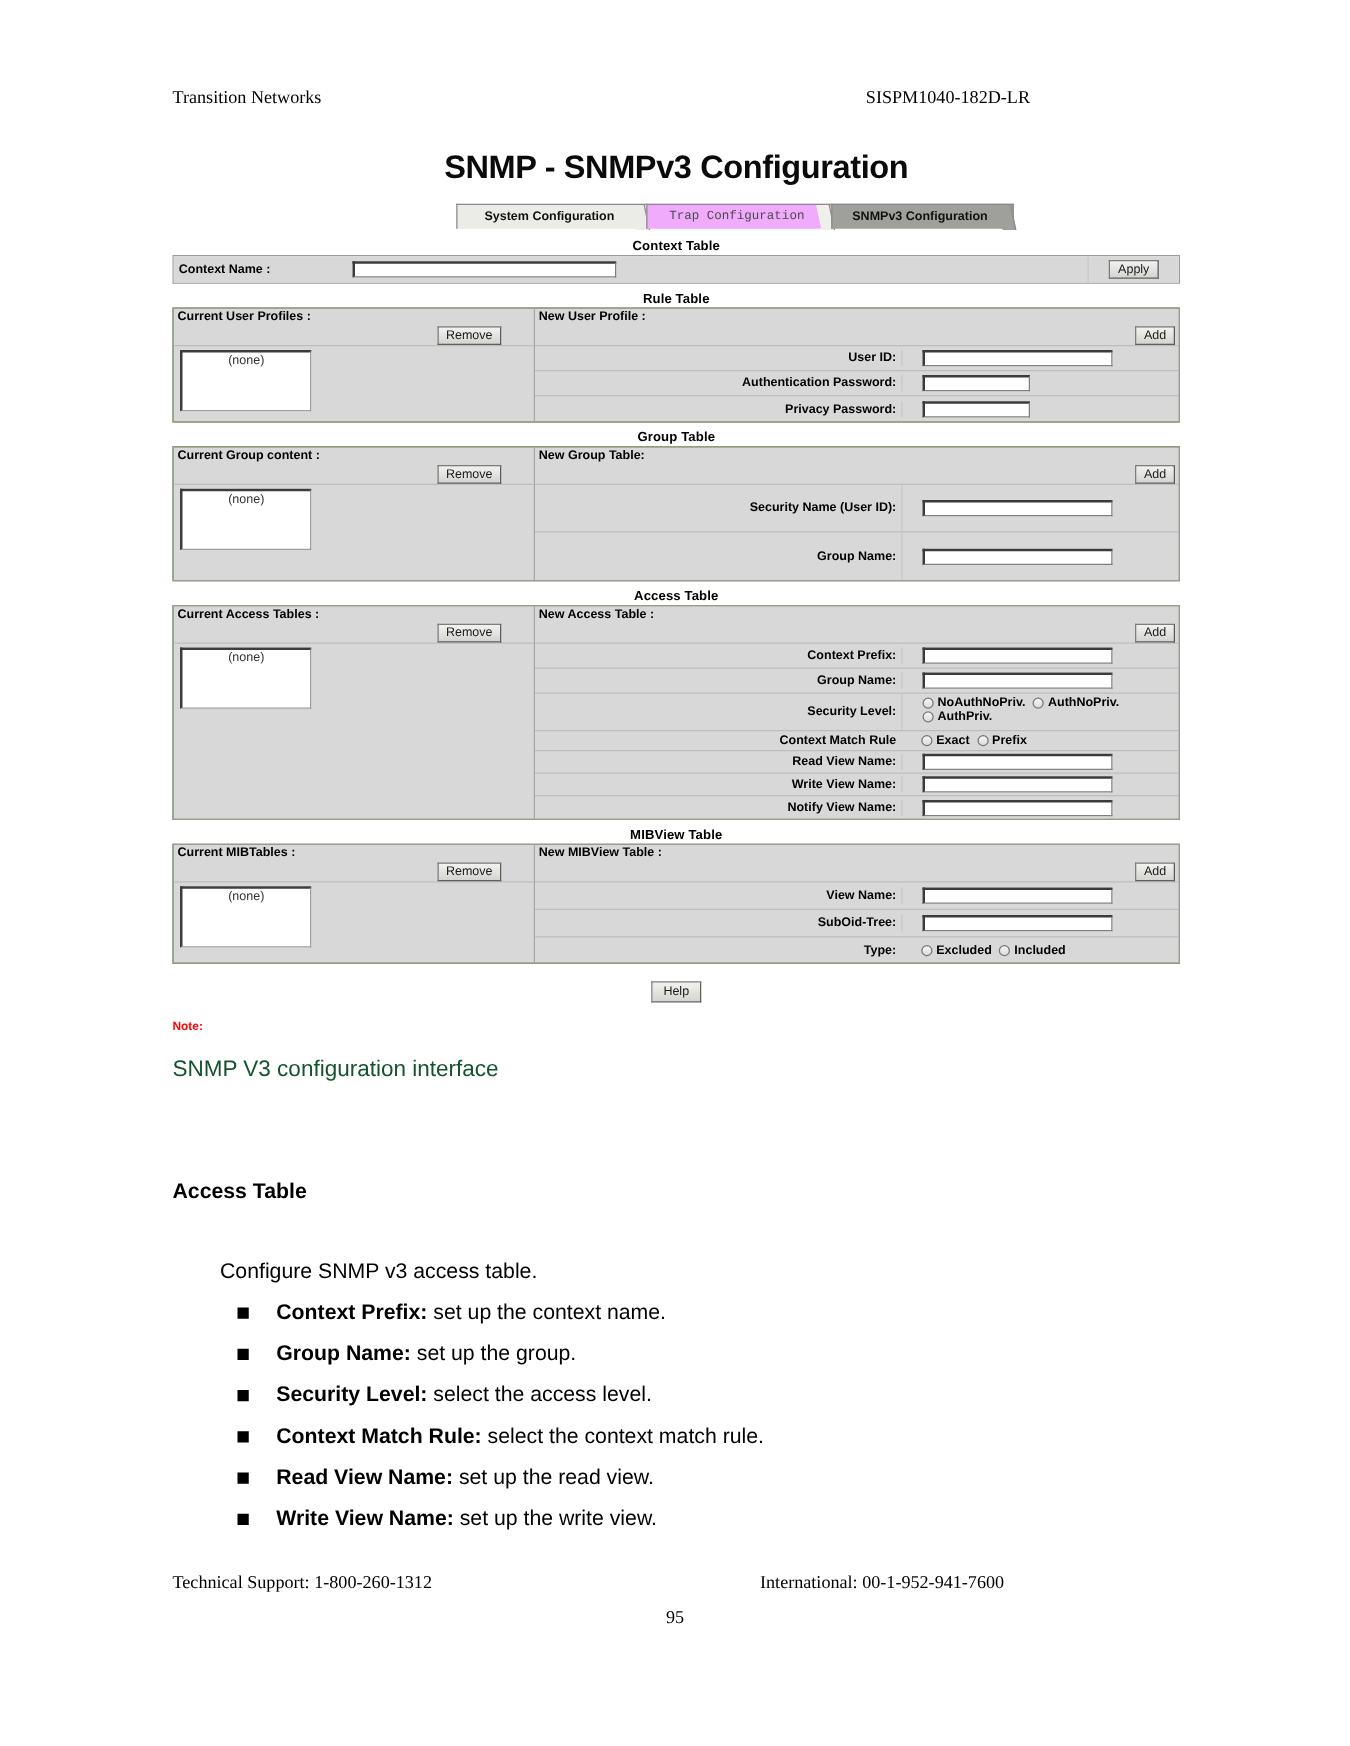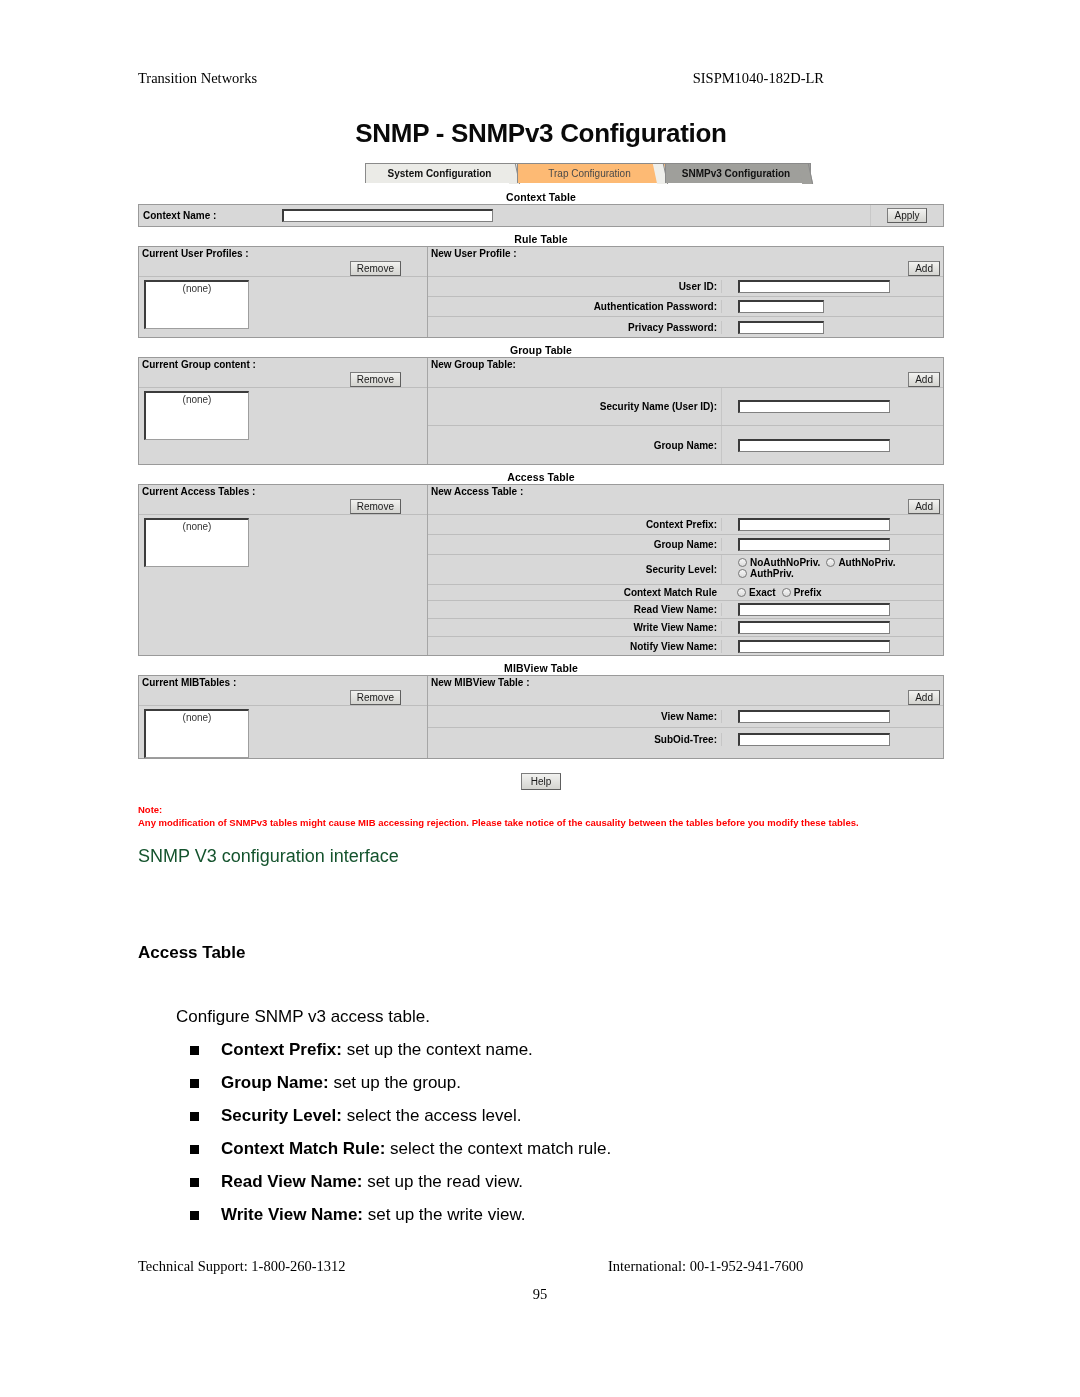--- a/index.html
+++ b/index.html
@@ -44,21 +44,21 @@
     font-size:10px;font-weight:bold;
     color:#111;
     padding:0 14px 0 10px;
     border-top:1px solid #8a8a8a;
     border-left:1px solid #8a8a8a;
     vertical-align:top;
     box-sizing:border-box;
     background:#e8e8e4;
   }
   .tab.t1{width:152px;background:#ebebe7;}
-  .tab.t2{width:148px;background:#fdba74;color:#4a4a4a;font-weight:normal;}
+  .tab.t2{width:148px;background:#f0abfc;color:#4a4a4a;font-weight:normal;font-family:Liberation Mono, monospace;}
   .tab.t3{width:146px;background:#9f9f9b;color:#111;border-right:1px solid #8a8a8a;}
   .tab .skew{
     position:absolute;right:-1px;top:0;width:10px;height:20px;
     background:transparent;
     border-right:1px solid #8a8a8a;
     transform:skewX(12deg);
   }
   .tab.t1 .skew{background:#ebebe7;}
   .tab.t2 .skew{background:#efefeb;}
   .tab.t3 .skew{background:#9f9f9b;}
@@ -425,31 +425,43 @@
             <div class="fval">
                 <input class="t" style="width: 152px;" value="">
               </div>
           </div>
           <div class="frow" style="min-height:22px;">
             <div class="flab">SubOid-Tree:</div>
             <div class="fval">
                 <input class="t" style="width: 152px;" value="">
               </div>
           </div>
+          <div class="frow" style="min-height:20px;">
+            <div class="flab">Type:</div>
+            <div class="fval noline">
+              <span class="ritem">
+                <span class="radio"></span>
+                <span class="rlab" style="margin-right:0">Excluded</span>
+              </span>
+              <span class="ritem">
+                <span class="radio"></span>
+                <span class="rlab" style="margin-right:0">Included</span>
+              </span>
+            </div>
+          </div>
         </div>
       </div>
     </div>
 
     <div class="helpwrap">
       <button class="btn" style="height:17px;line-height:16px;padding:0 9px;">Help</button>
     </div>
 
     <div class="note">
       <div>Note:</div>
-      <div>Any modification of SNMPv3 tables might cause MIB accessing rejection. Please take notice of the causality between the tables before you modify these tables.</div>
     </div>
 
     <div class="caption">SNMP V3 configuration interface</div>
   </div>
 
   <div class="h2">Access Table</div>
 
   <div class="body">
     <p>Configure SNMP v3 access table.</p>
 

